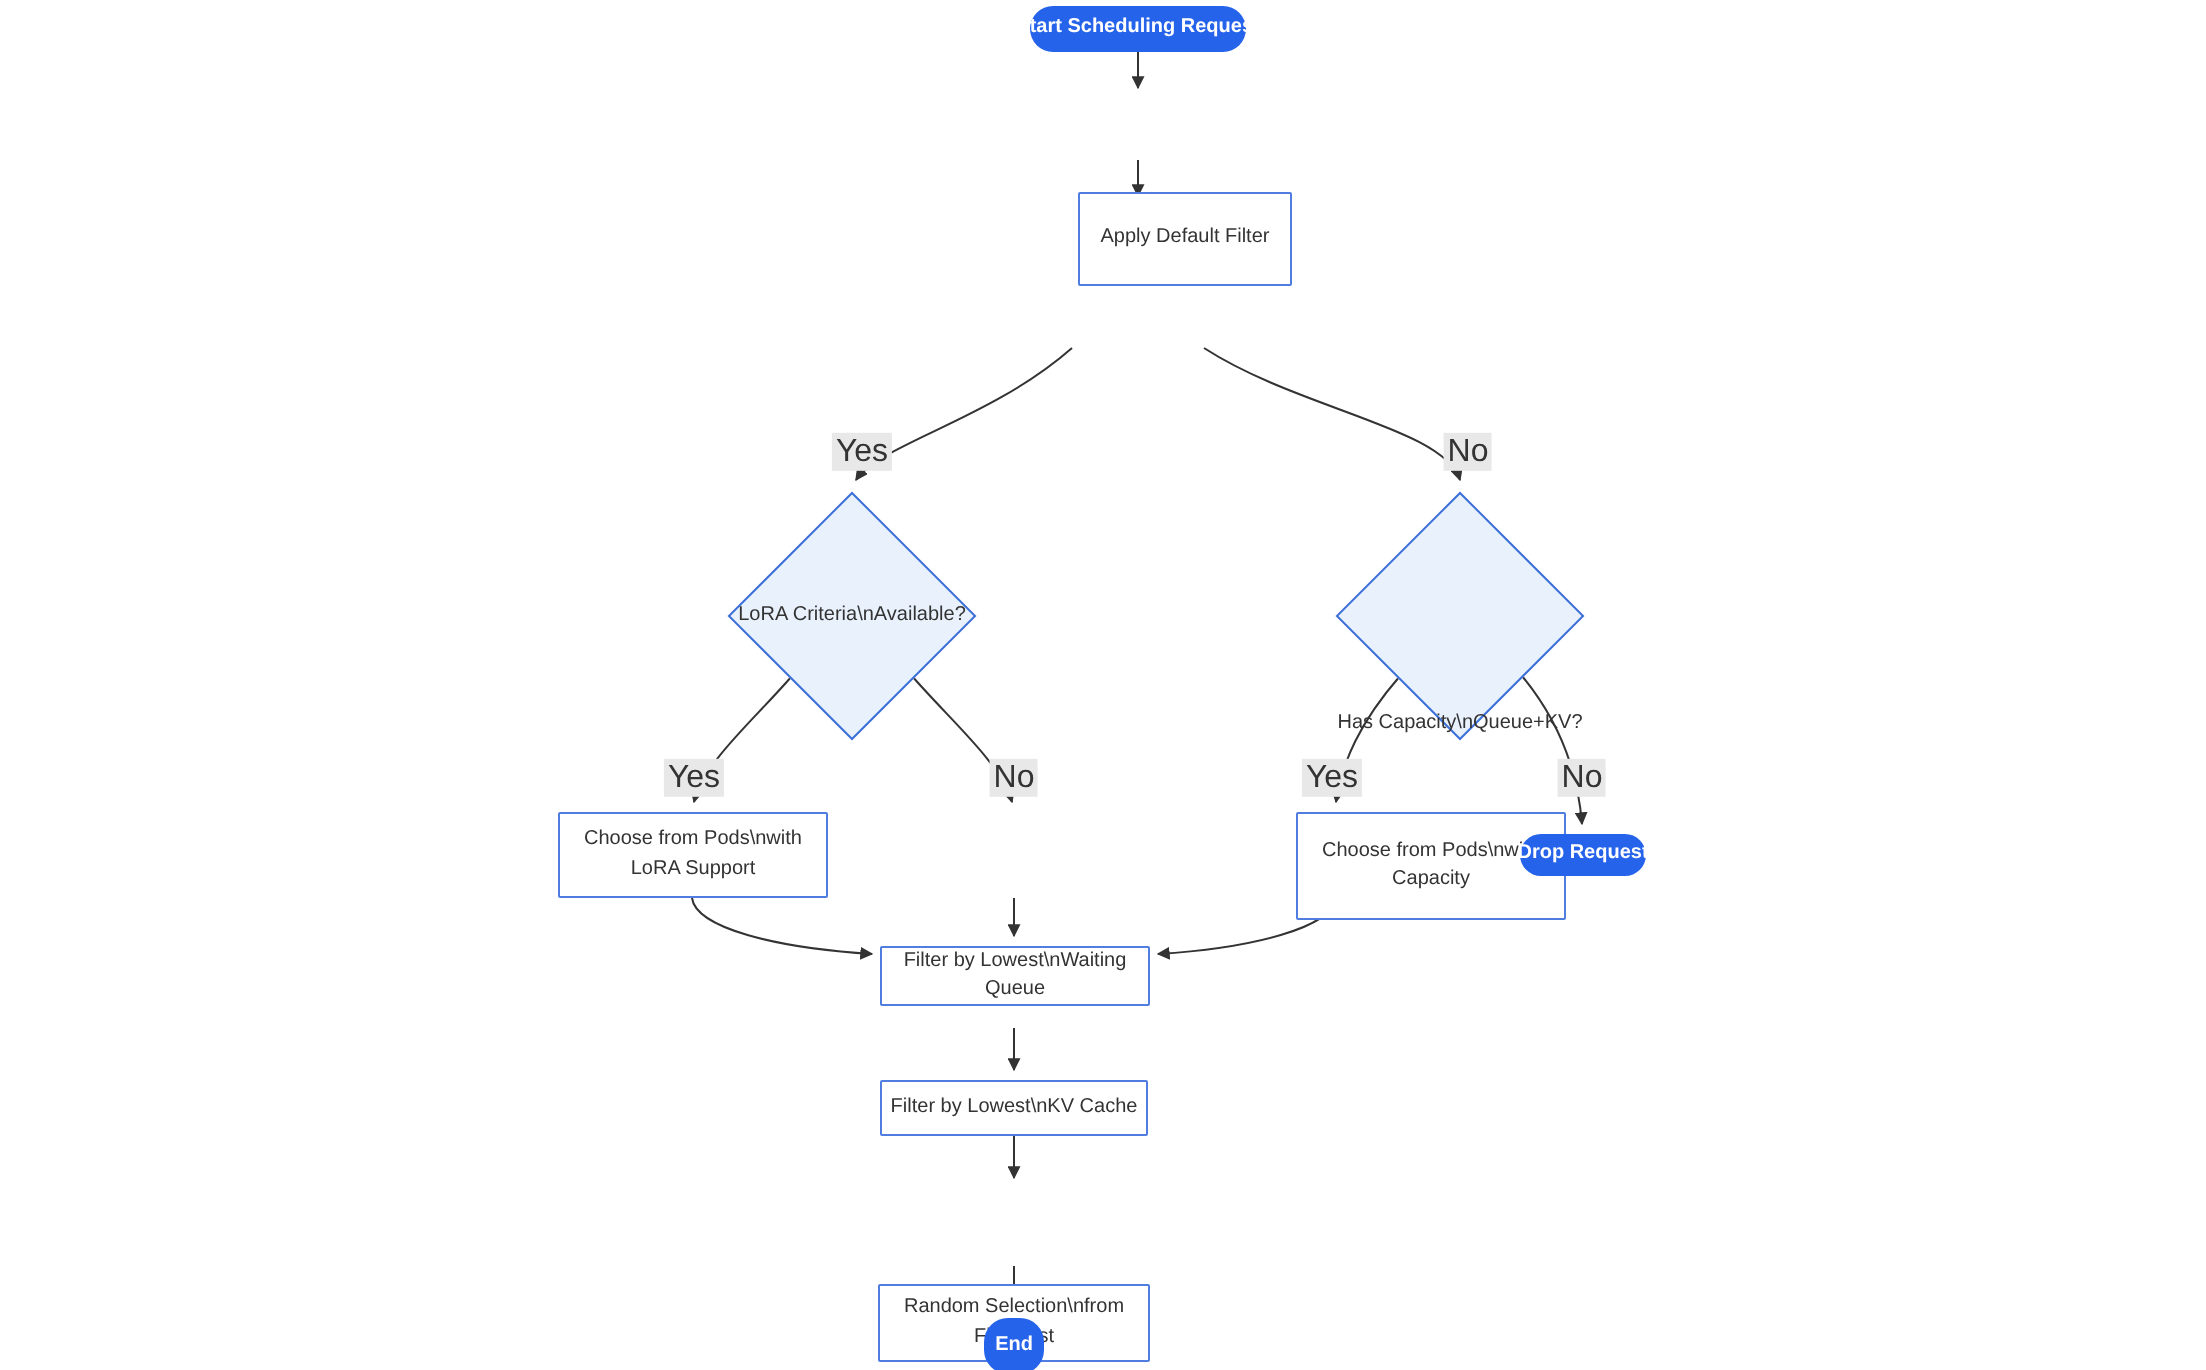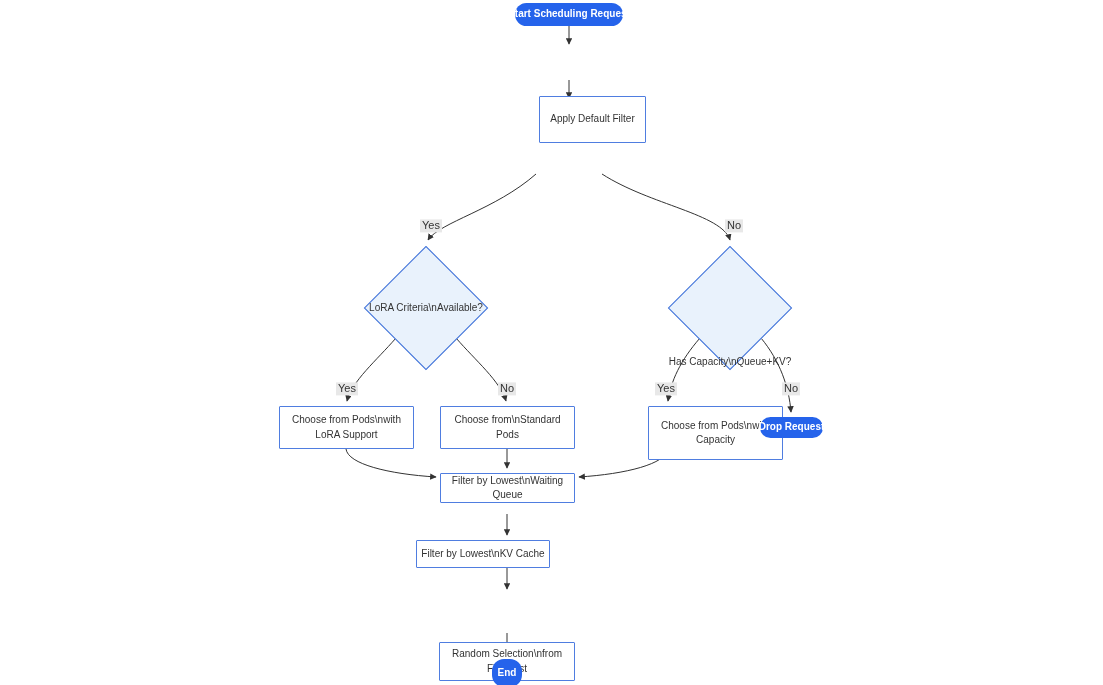--- a/index.html
+++ b/index.html
@@ -23,21 +23,21 @@
   }
   .decision{background:transparent;}
   .decision .shape{
     position:absolute;left:50%;top:50%;
     background:#e9f2fc;border:1.6px solid #3b6fd9;
     transform:translate(-50%,-50%) rotate(45deg);
   }
   .decision .lbl{position:relative;z-index:1;white-space:nowrap;}
   .edge-label{
     position:absolute;transform:translate(-50%,-50%);
-    background:#e8e8e8;color:#333333;font-size:11px;line-height:1.2;
+    background:#e8e8e8;color:#333333;font-size:16px;line-height:1.2;
     padding:0 2px;z-index:2;font-family:"Liberation Sans",sans-serif;text-align:right;
   }
 </style>
 </head>
 <body>
 
 <div class="canvas">
 
   <svg class="edges">
     <defs>
@@ -80,27 +80,26 @@
     <span class="lbl">LoRA Criteria\nAvailable?</span>
   </div>
 
   <div class="node decision" style="left:669px;top:247px;width:122px;height:122px;align-items:flex-end;">
     <span class="shape" style="width:86px;height:86px;"></span>
     <span class="lbl">Has Capacity\nQueue+KV?</span>
   </div>
 
   <div class="node rect" style="left:279px;top:406px;width:135px;height:43px;">Choose from Pods\nwith LoRA Support</div>
 
-  <div class="node rect" style="left:440px;top:406px;width:135px;height:43px;">Choose from\nStandard Pods</div>
 
   <div class="node rect" style="left:600px;top:406px;width:135px;height:54px;margin-left:48px;">Choose from Pods\nwith Capacity</div>
 
   <div class="node stadium" style="left:760px;top:417px;width:63px;height:21px;">Drop Request</div>
 
   <div class="node rect" style="left:440px;top:473px;width:135px;height:30px;">Filter by Lowest\nWaiting Queue</div>
 
-  <div class="node rect one-line" style="left:416px;top:540px;width:134px;height:28px;">Filter by Lowest\nKV Cache</div>
+  <div class="node rect one-line" style="left:440px;top:540px;width:134px;height:28px;">Filter by Lowest\nKV Cache</div>
 
   <div class="node rect" style="left:439px;top:594px;width:136px;height:39px;margin-top:48px;">Random Selection\nfrom Final List</div>
 
   <div class="node stadium" style="left:492px;top:659px;width:30px;height:28px;">End</div>
 
 </div>
 
 </body></html>

